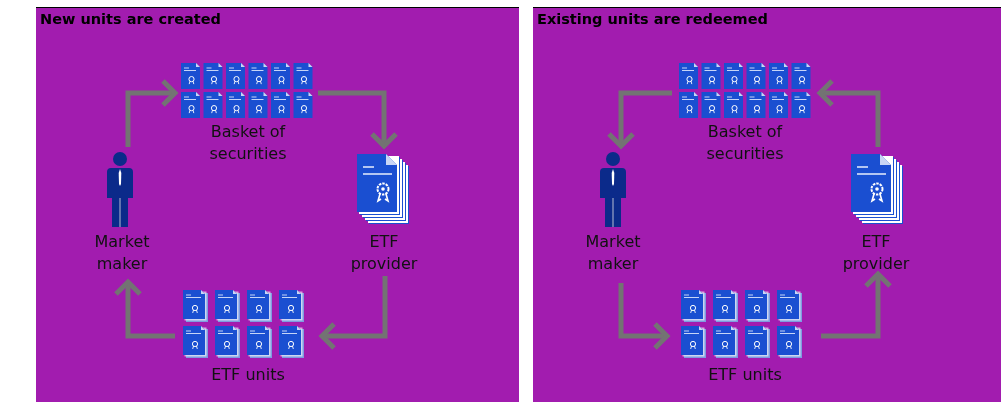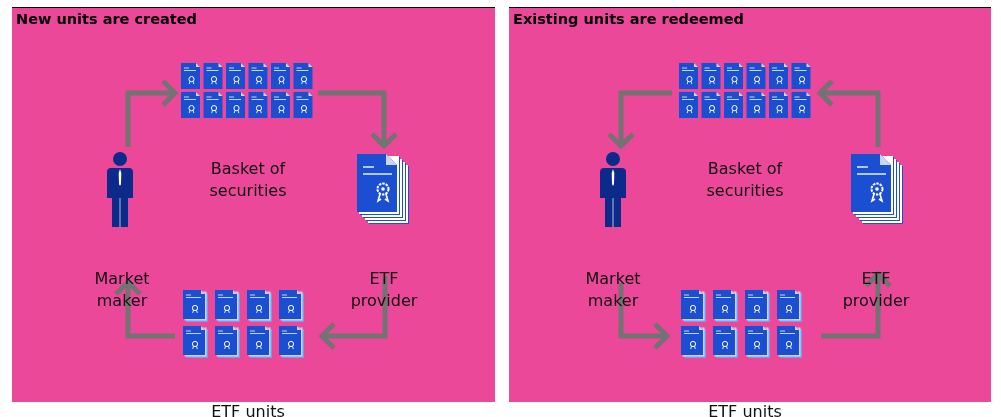--- a/index.html
+++ b/index.html
@@ -1,21 +1,21 @@
 <!DOCTYPE html>
 <html><head>
 <meta charset="utf-8">
 <style>
   html, body { margin:0; padding:0; background:#ffffff; }
   body { width:1001px; height:417px; position:relative; overflow:hidden; font-family:"DejaVu Sans", sans-serif; }
-  .panel { position:absolute; top:7px; height:394px; background:#ec4899; border-top:1.5px solid #000; }
+  .panel { position:absolute; top:7px; height:394px; background:#a21caf; border-top:1.5px solid #000;margin-left:24px; }
   .panel.left { left:12px; width:483px; }
   .panel.right { left:509px; width:482px; }
   .panel-title { position:absolute; left:4px; top:3px; font-weight:bold; font-size:14.5px; color:#000; font-family:"DejaVu Sans", sans-serif; }
-  .label { position:absolute; font-size:16px; color:#111; text-align:center; line-height:22px; white-space:nowrap;margin-top:37px; }
+  .label { position:absolute; font-size:16px; color:#111; text-align:center; line-height:22px; white-space:nowrap; }
   svg.overlay { position:absolute; left:0; top:0; }
 </style>
 </head>
 <body>
 
 <div class="panel left">
   <div class="panel-title">New units are created</div>
 </div>
 <div class="panel right">
   <div class="panel-title">Existing units are redeemed</div>

